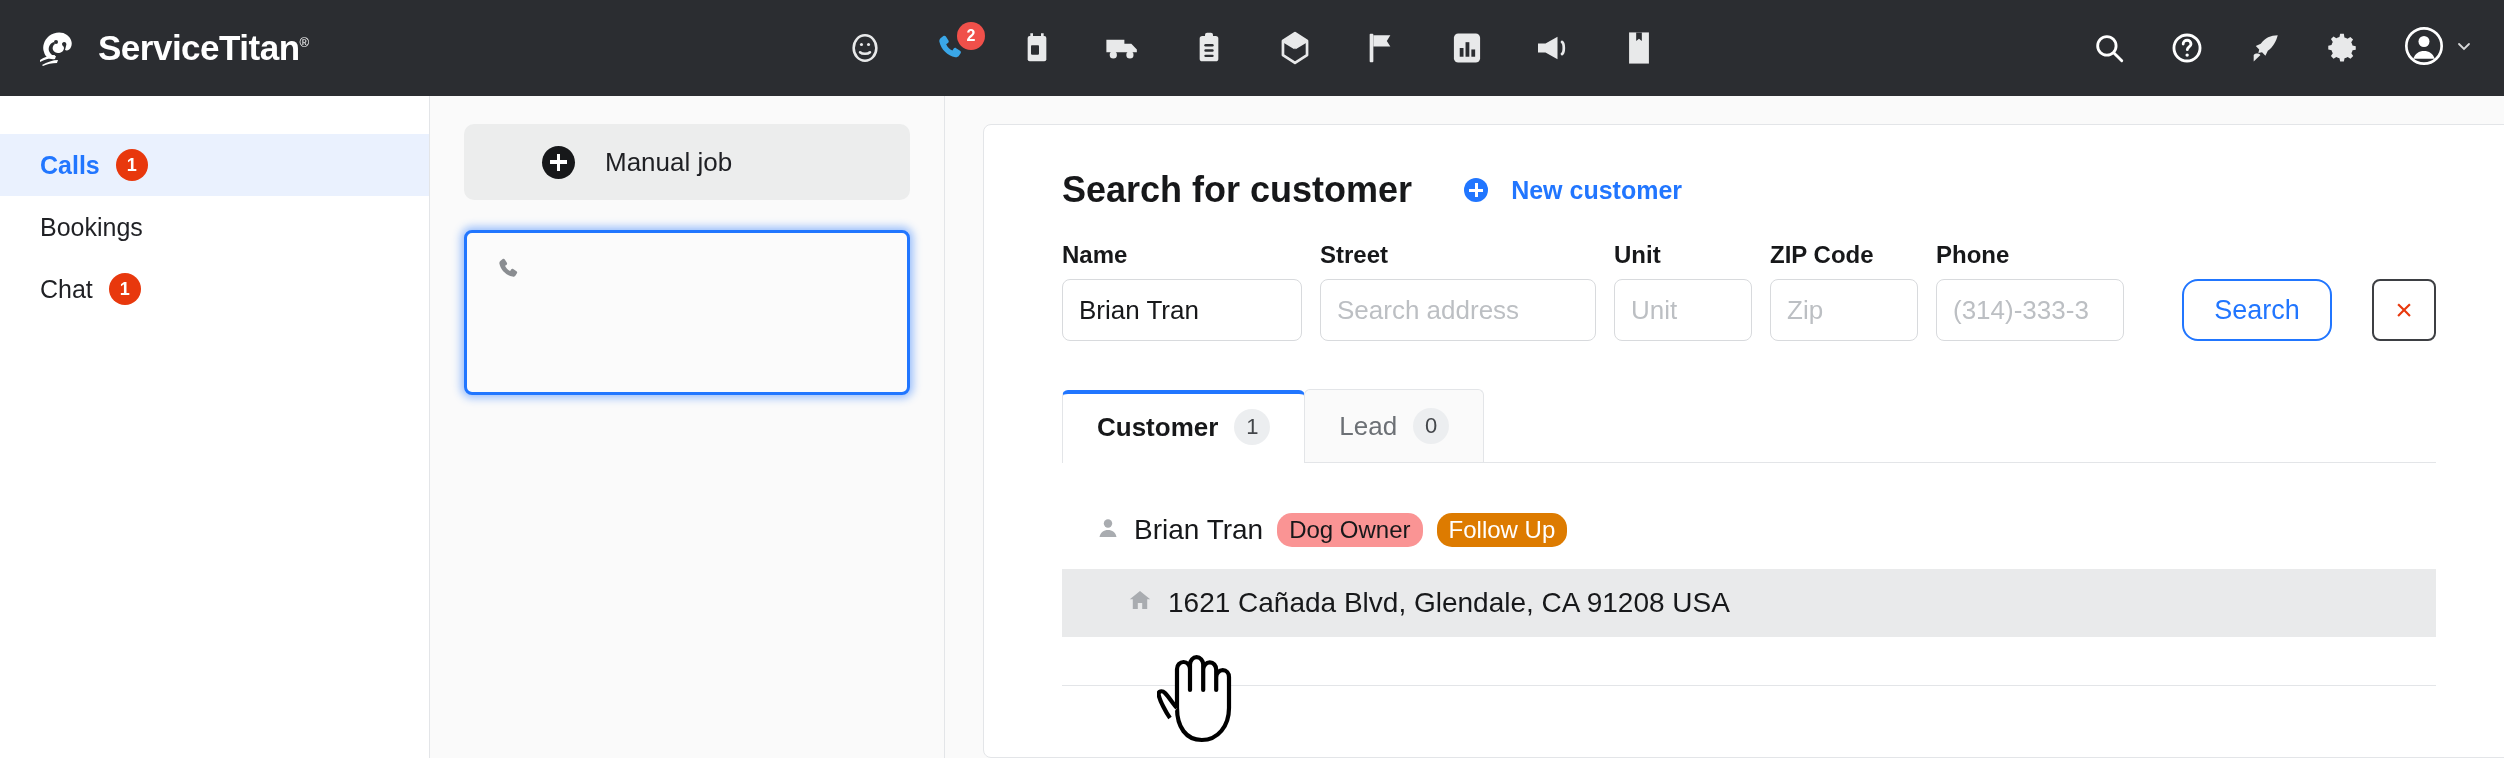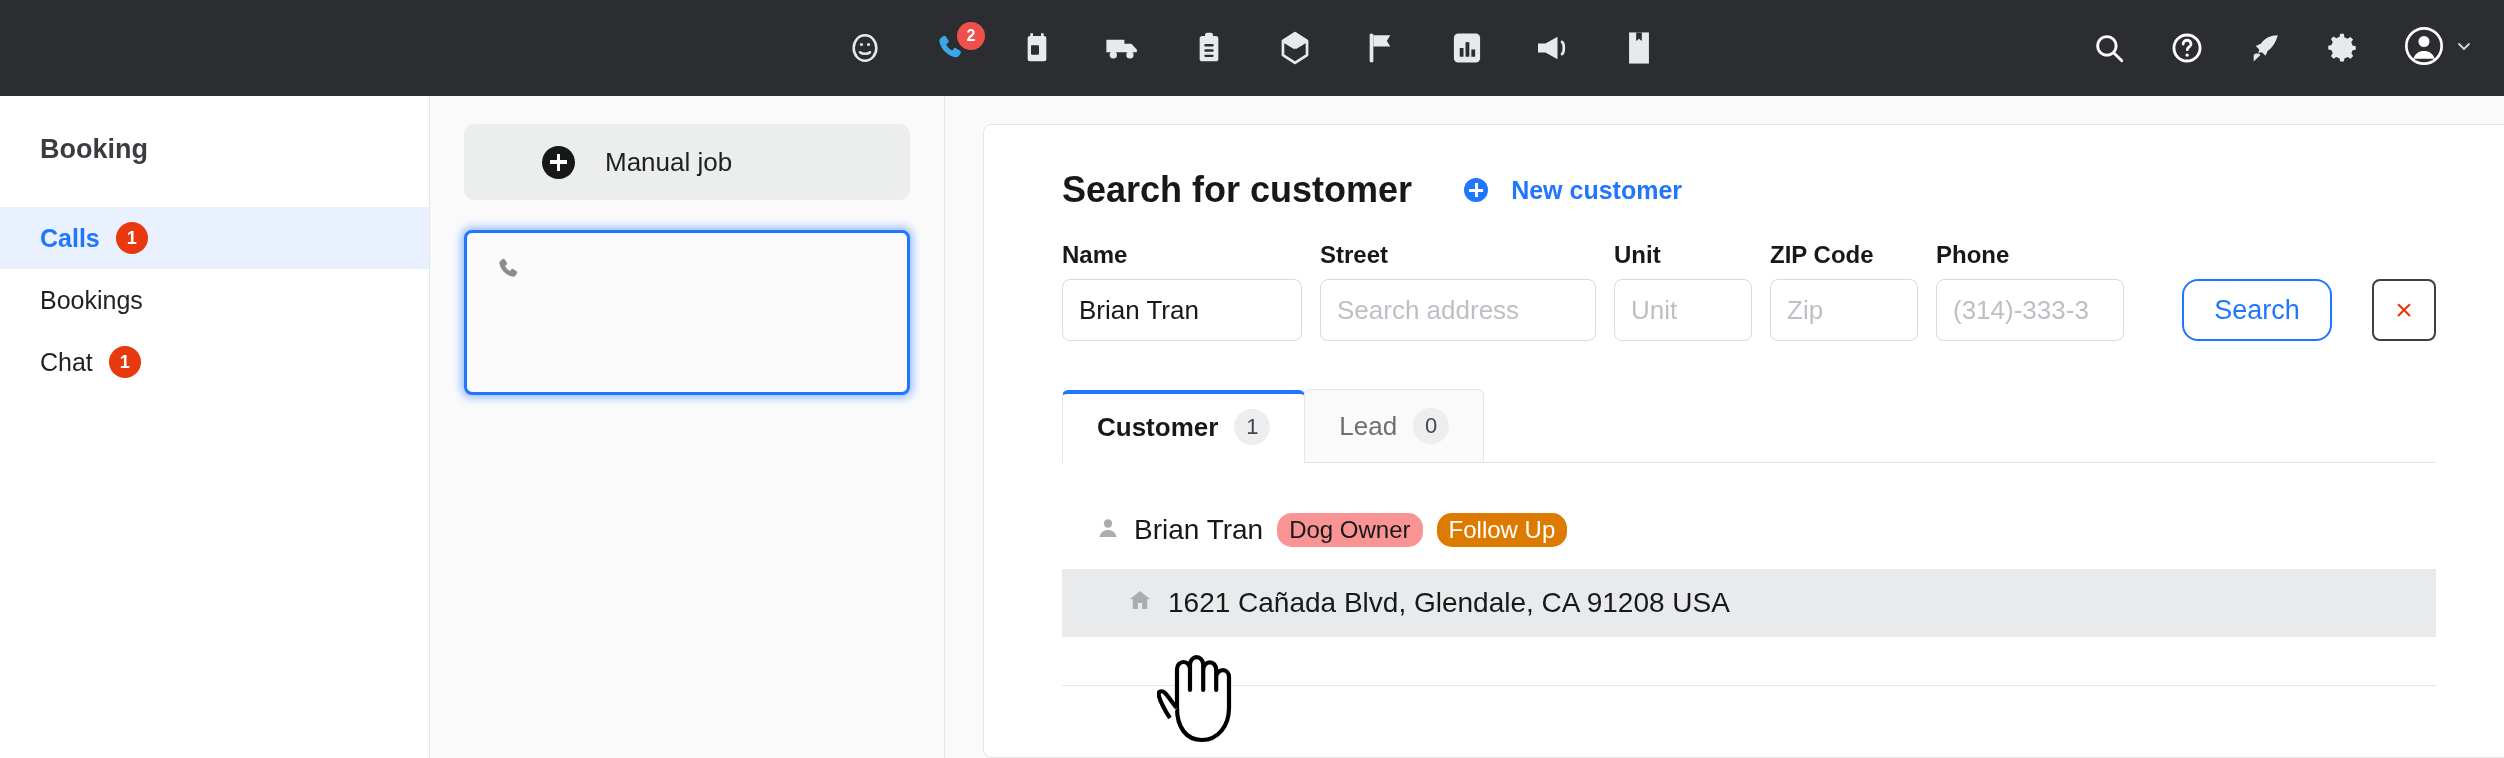--- a/index.html
+++ b/index.html
@@ -201,20 +201,30 @@
   .result-divider { margin-top: 48px; border-top: 1px solid #e3e5e8; }
 
   
   .cursor-hand { position: absolute; left: 1157px; top: 648px; z-index: 50; pointer-events: none; }
 </style>
 </head>
 <body>
 
 <div class="topbar">
 
+  <div class="brand">
+    <span class="brand-logo">
+      <svg width="52" height="52" viewBox="0 0 52 52">
+        <path fill="#ffffff" d="M12 30c-2-5 0-12 5-16 5-4 13-5 18-1 4 3 6 8 4 12-1 3-4 4-6 3l1-4c1-2 0-4-2-4-1 0-2 1-2 2 0 2 2 2 2 4 0 3-3 5-6 5-2 0-4-1-5-3-1-2 0-5 2-6l-1-2c-4 1-6 5-5 9 1 3 4 5 7 5l-1 3c-5 1-10-2-11-7z"></path>
+        <path fill="#ffffff" d="M8 38c4-3 10-5 15-5l-1 3c-5 0-10 2-14 4zM10 43c5-3 11-5 16-5l-1 3c-5 0-10 1-14 3z"></path>
+        <circle fill="#2b2d31" cx="24" cy="20" r="2"></circle>
+      </svg>
+    </span>
+    <span class="brand-name"><span>ServiceTitan</span><sup>®</sup></span>
+  </div>
 
   <div class="nav-icons">
 
     <div class="nav-item">
       <svg width="34" height="34" viewBox="0 0 24 24" fill="none" stroke="#e8e9ea" stroke-width="1.8">
         <ellipse cx="12" cy="12" rx="8" ry="9"></ellipse>
         <circle cx="9.5" cy="9.5" r="1.1" fill="#e8e9ea" stroke="none"></circle>
         <circle cx="14.5" cy="9.5" r="1.1" fill="#e8e9ea" stroke="none"></circle>
         <path d="M8.5 15c1.5 1.5 5.5 1.5 7 0" stroke-linecap="round"></path>
       </svg>
@@ -331,21 +341,20 @@
           <path d="M5 8l5 5 5-5"></path>
         </svg>
       </span>
     </span>
   </div>
 </div>
 
 <div class="page">
 
   <div class="sidebar">
-    <div class="sidebar-title">Booking</div>
 
     <div class="side-item active">
       <span>Calls</span>
       <span class="side-badge">1</span>
     </div>
 
     <div class="side-item">
       <span>Bookings</span>
     </div>
 

